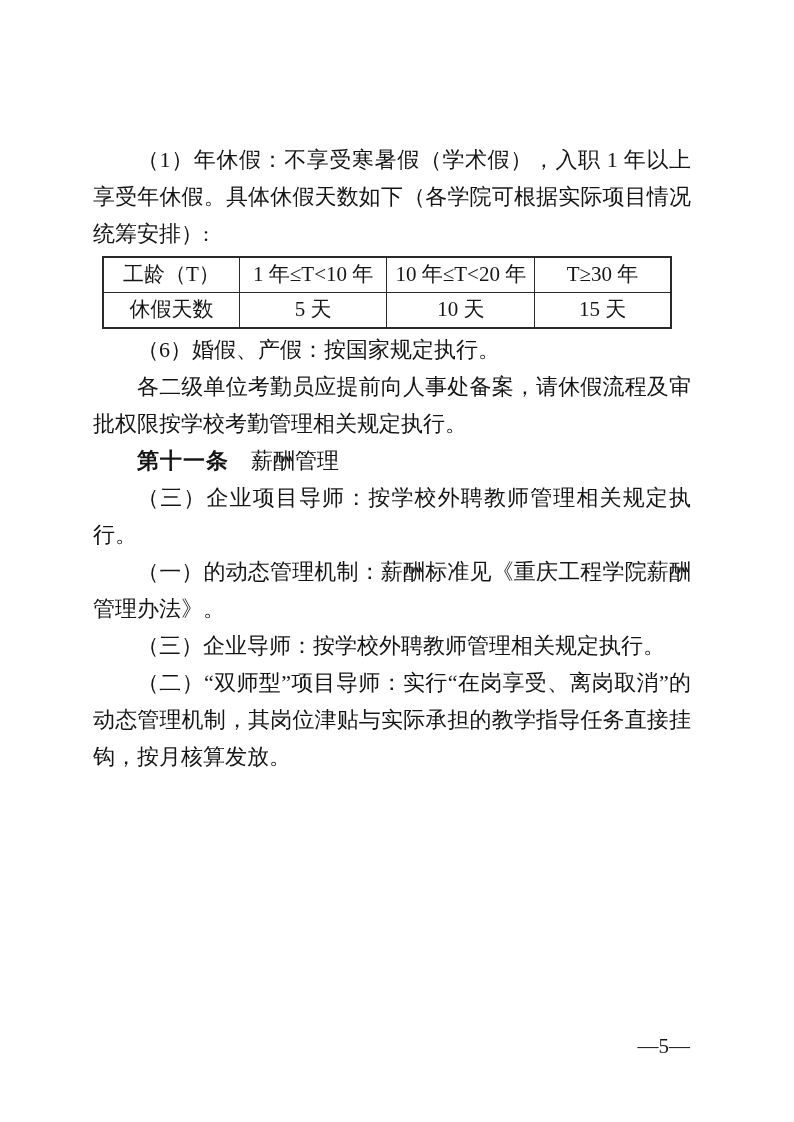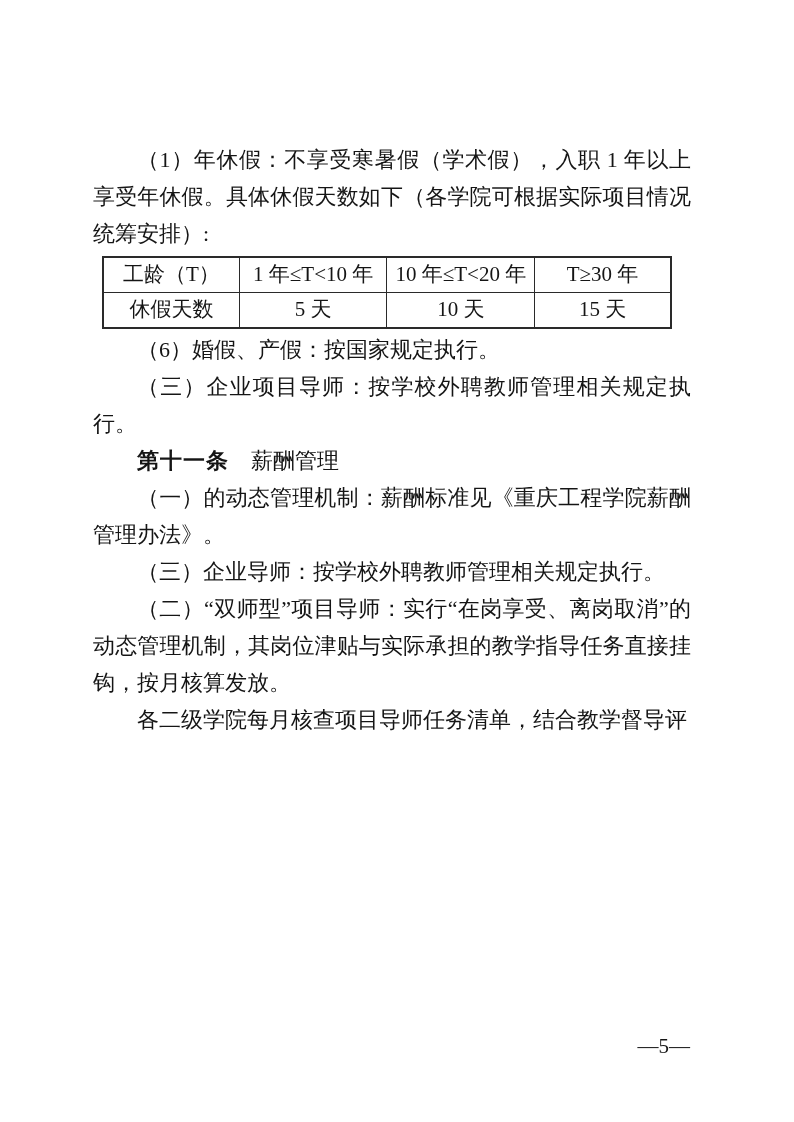--- a/index.html
+++ b/index.html
@@ -96,33 +96,33 @@
           <td>10 天</td>
           <td>15 天</td>
         </tr>
       </tbody>
     </table>
 
     <p class="para">（6）婚假、产假：按国家规定执行。</p>
 
 
 
+    <p class="para">各二级单位考勤员应提前向人事处备案，请休假流程及审批权限按学校考勤管理相关规定执行。</p>
 
-
-    <p class="para">（三）企业项目导师：按学校外聘教师管理相关规定执行。</p>
 
     <p class="para heading">
       <span class="article-number">第十一条</span>
       <span class="article-title">薪酬管理</span>
     </p>
+
+    <p class="para">（三）企业项目导师：按学校外聘教师管理相关规定执行。</p>
 
     <p class="para">（一）的动态管理机制：薪酬标准见《重庆工程学院薪酬管理办法》。</p>
 
     <p class="para">（三）企业导师：按学校外聘教师管理相关规定执行。</p>
 
     <p class="para">（二）“双师型”项目导师：实行“在岗享受、离岗取消”的动态管理机制，其岗位津贴与实际承担的教学指导任务直接挂钩，按月核算发放。</p>
 
-    <p class="para">各二级学院每月核查项目导师任务清单，结合教学督导评</p>
 
   </div>
 
   <div class="page-number">—5—</div>
 </div>
 
 </body></html>

